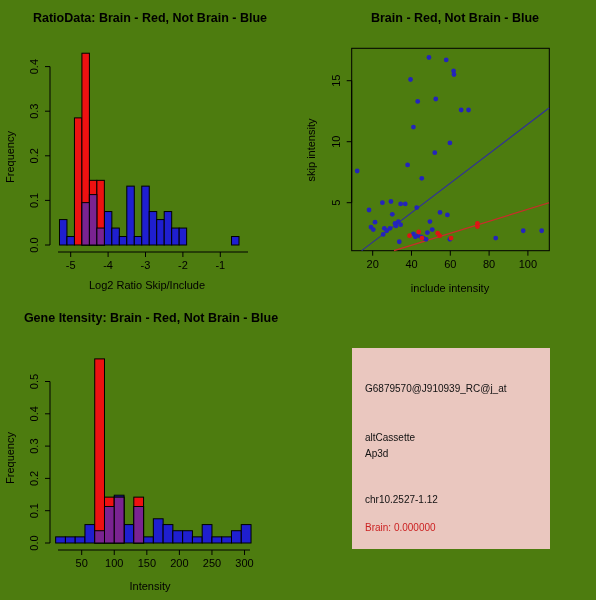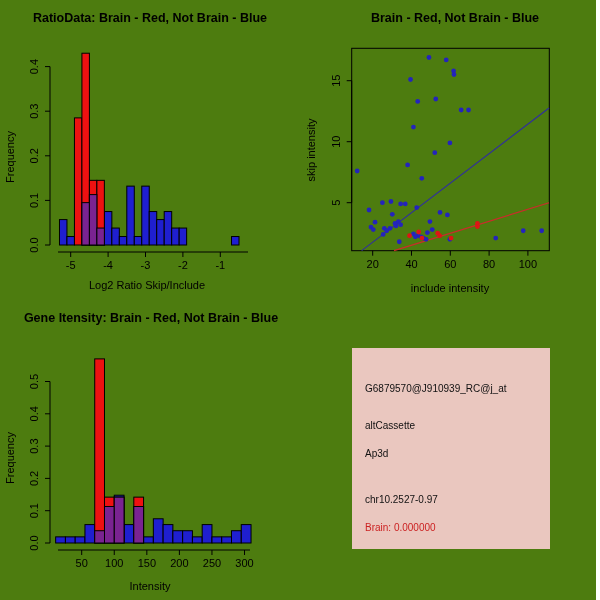--- a/index.html
+++ b/index.html
@@ -219,19 +219,19 @@
         <rect x="133.804" y="197.13400000000001" width="9.7695" height="45.865999999999985" fill="#EE1111" stroke="#000" stroke-width="1"></rect>
         <rect x="94.726" y="230.726" width="9.7695" height="12.274000000000001" fill="#7A2391" stroke="#000" stroke-width="1"></rect>
         <rect x="104.4955" y="206.501" width="9.7695" height="36.498999999999995" fill="#7A2391" stroke="#000" stroke-width="1"></rect>
         <rect x="114.265" y="197.13400000000001" width="9.7695" height="45.865999999999985" fill="#7A2391" stroke="#000" stroke-width="1"></rect>
         <rect x="133.804" y="206.501" width="9.7695" height="36.498999999999995" fill="#7A2391" stroke="#000" stroke-width="1"></rect>
       </g>
     </svg>
   <div id="panel-info" class="panel">
     <div id="info-card" style="background: rgb(234, 199, 191);">
       <div class="info-line" style="top:35px">G6879570@J910939_RC@j_at</div>
-      <div class="info-line" style="top:72px">altCassette</div>
+      <div class="info-line" style="top:84px">altCassette</div>
       <div class="info-line" style="top:100px">Ap3d</div>
-      <div class="info-line" style="top:146px">chr10.2527-0.97</div>
+      <div class="info-line" style="top:146px">chr10.2527-1.12</div>
       <div class="info-line" id="pval-line" style="top: 174px; color: rgb(204, 34, 34);">Brain: 0.000000</div>
     </div>
   </div>
 </div>
 
 </body></html>

